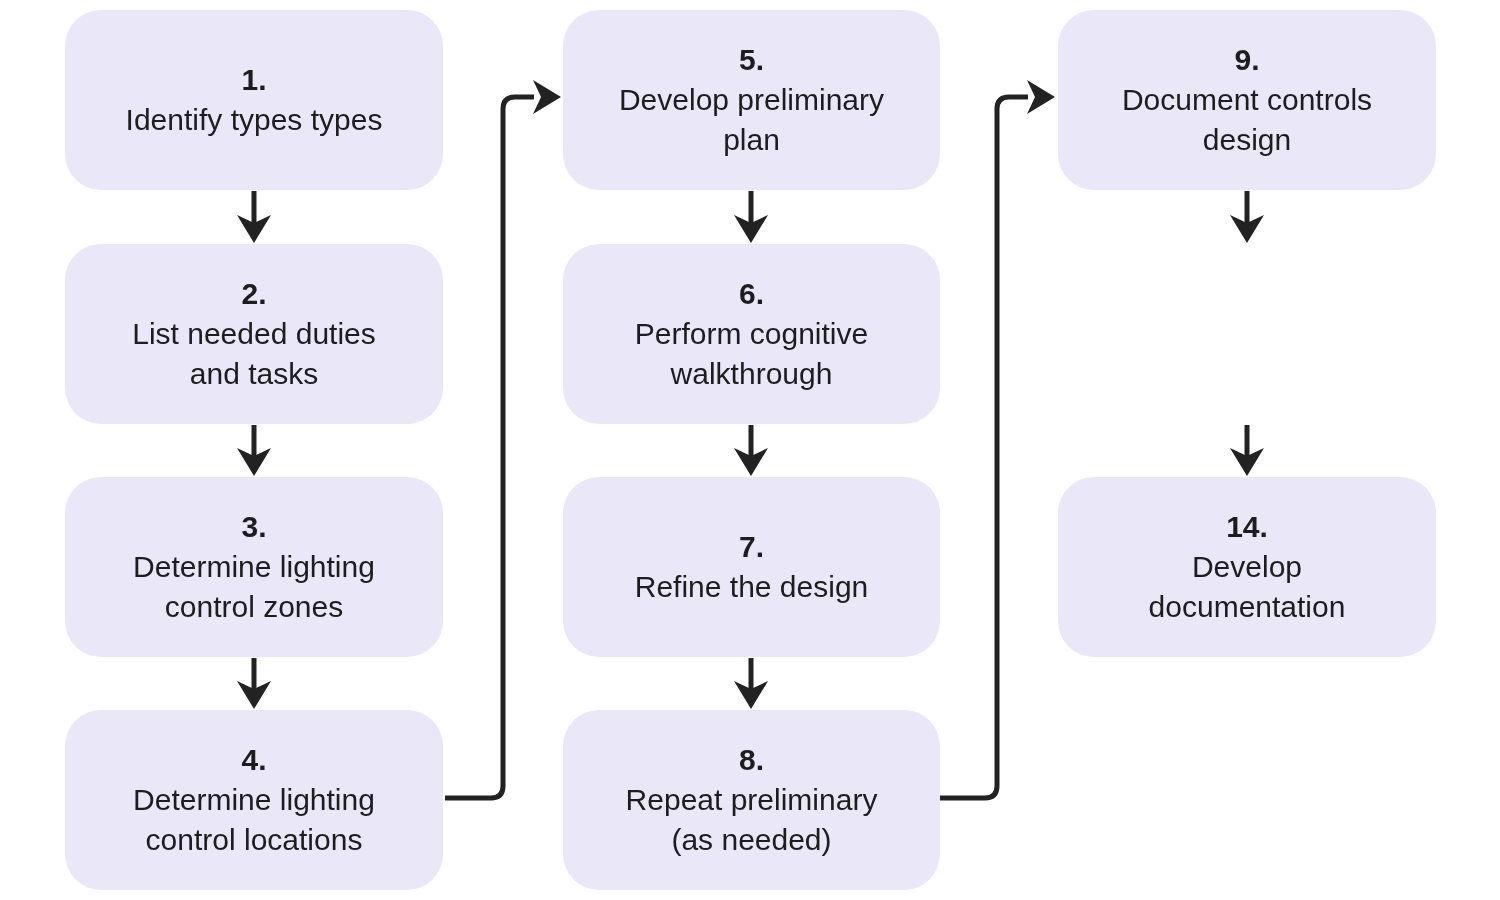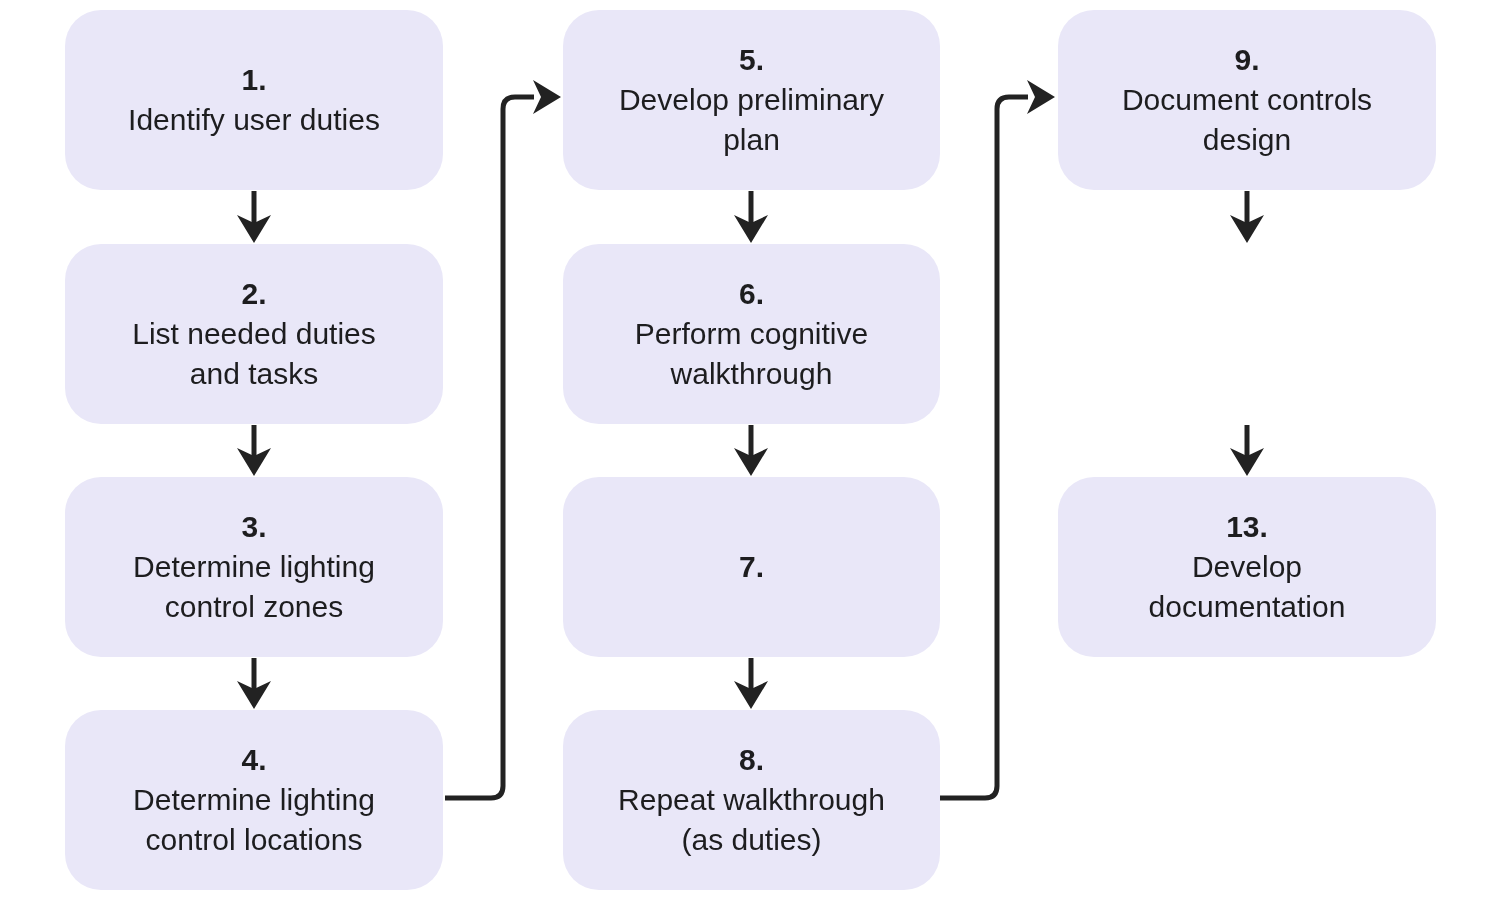--- a/index.html
+++ b/index.html
@@ -89,21 +89,21 @@
       <path class="edge-head" d="M 1230 215 L 1247 243 L 1264 215 L 1247 223 Z"></path>
     </g>
     <g>
       <line class="edge-line" x1="1247" y1="425" x2="1247" y2="456"></line>
       <path class="edge-head" d="M 1230 448 L 1247 476 L 1264 448 L 1247 456 Z"></path>
     </g>
   </svg>
 
   <div class="node c1 r1">
     <div class="node-number">1.</div>
-    <div class="node-label">Identify user duties</div>
+    <div class="node-label">Identify types types</div>
   </div>
   <div class="node c1 r2">
     <div class="node-number">2.</div>
     <div class="node-label">List needed duties and tasks</div>
   </div>
   <div class="node c1 r3">
     <div class="node-number">3.</div>
     <div class="node-label">Determine lighting control zones</div>
   </div>
   <div class="node c1 r4">
@@ -114,28 +114,29 @@
   <div class="node c2 r1">
     <div class="node-number">5.</div>
     <div class="node-label">Develop preliminary plan</div>
   </div>
   <div class="node c2 r2">
     <div class="node-number">6.</div>
     <div class="node-label">Perform cognitive walkthrough</div>
   </div>
   <div class="node c2 r3">
     <div class="node-number">7.</div>
+    <div class="node-label">Refine the design</div>
   </div>
   <div class="node c2 r4">
     <div class="node-number">8.</div>
-    <div class="node-label">Repeat walkthrough (as duties)</div>
+    <div class="node-label">Repeat preliminary (as needed)</div>
   </div>
 
   <div class="node c3 r1">
     <div class="node-number">9.</div>
     <div class="node-label">Document controls design</div>
   </div>
   <div class="node c3 r3">
-    <div class="node-number">13.</div>
+    <div class="node-number">14.</div>
     <div class="node-label">Develop documentation</div>
   </div>
 
 </div>
 
 </body></html>

